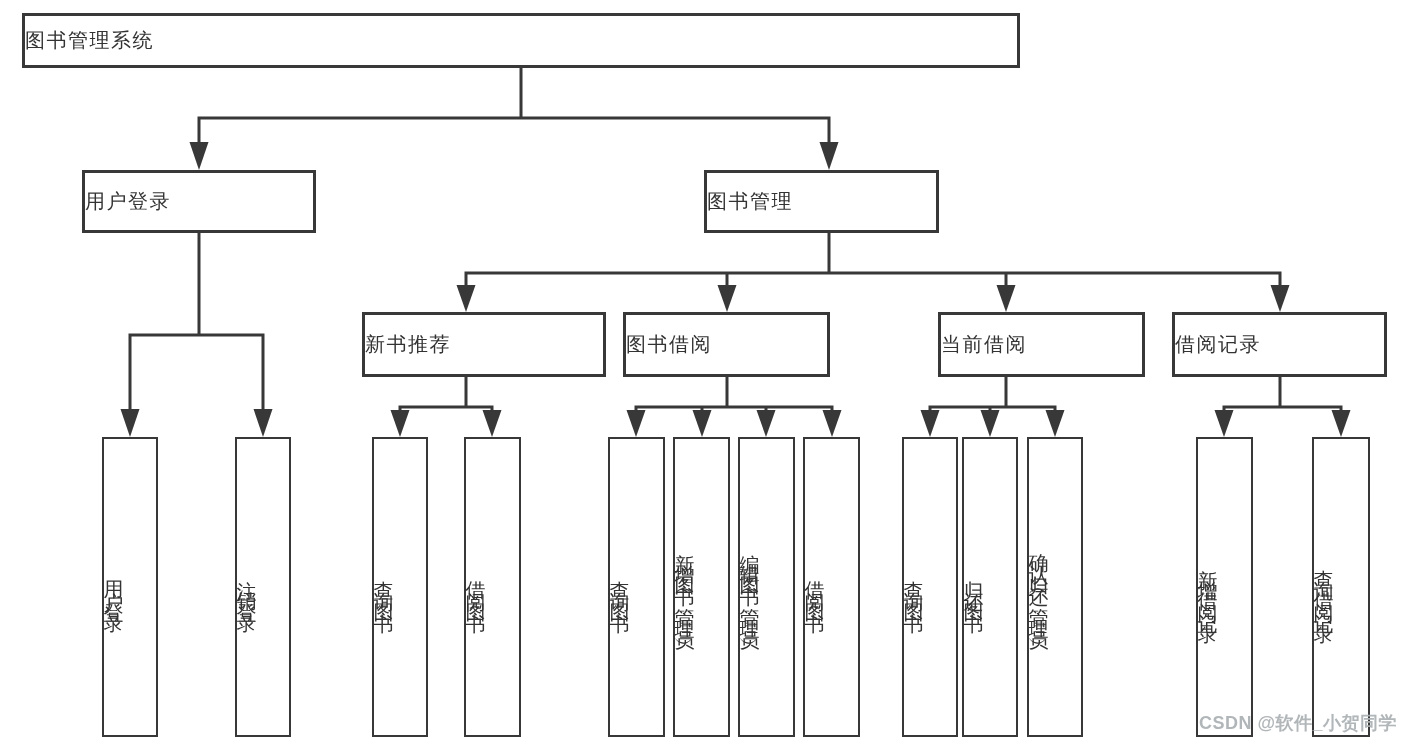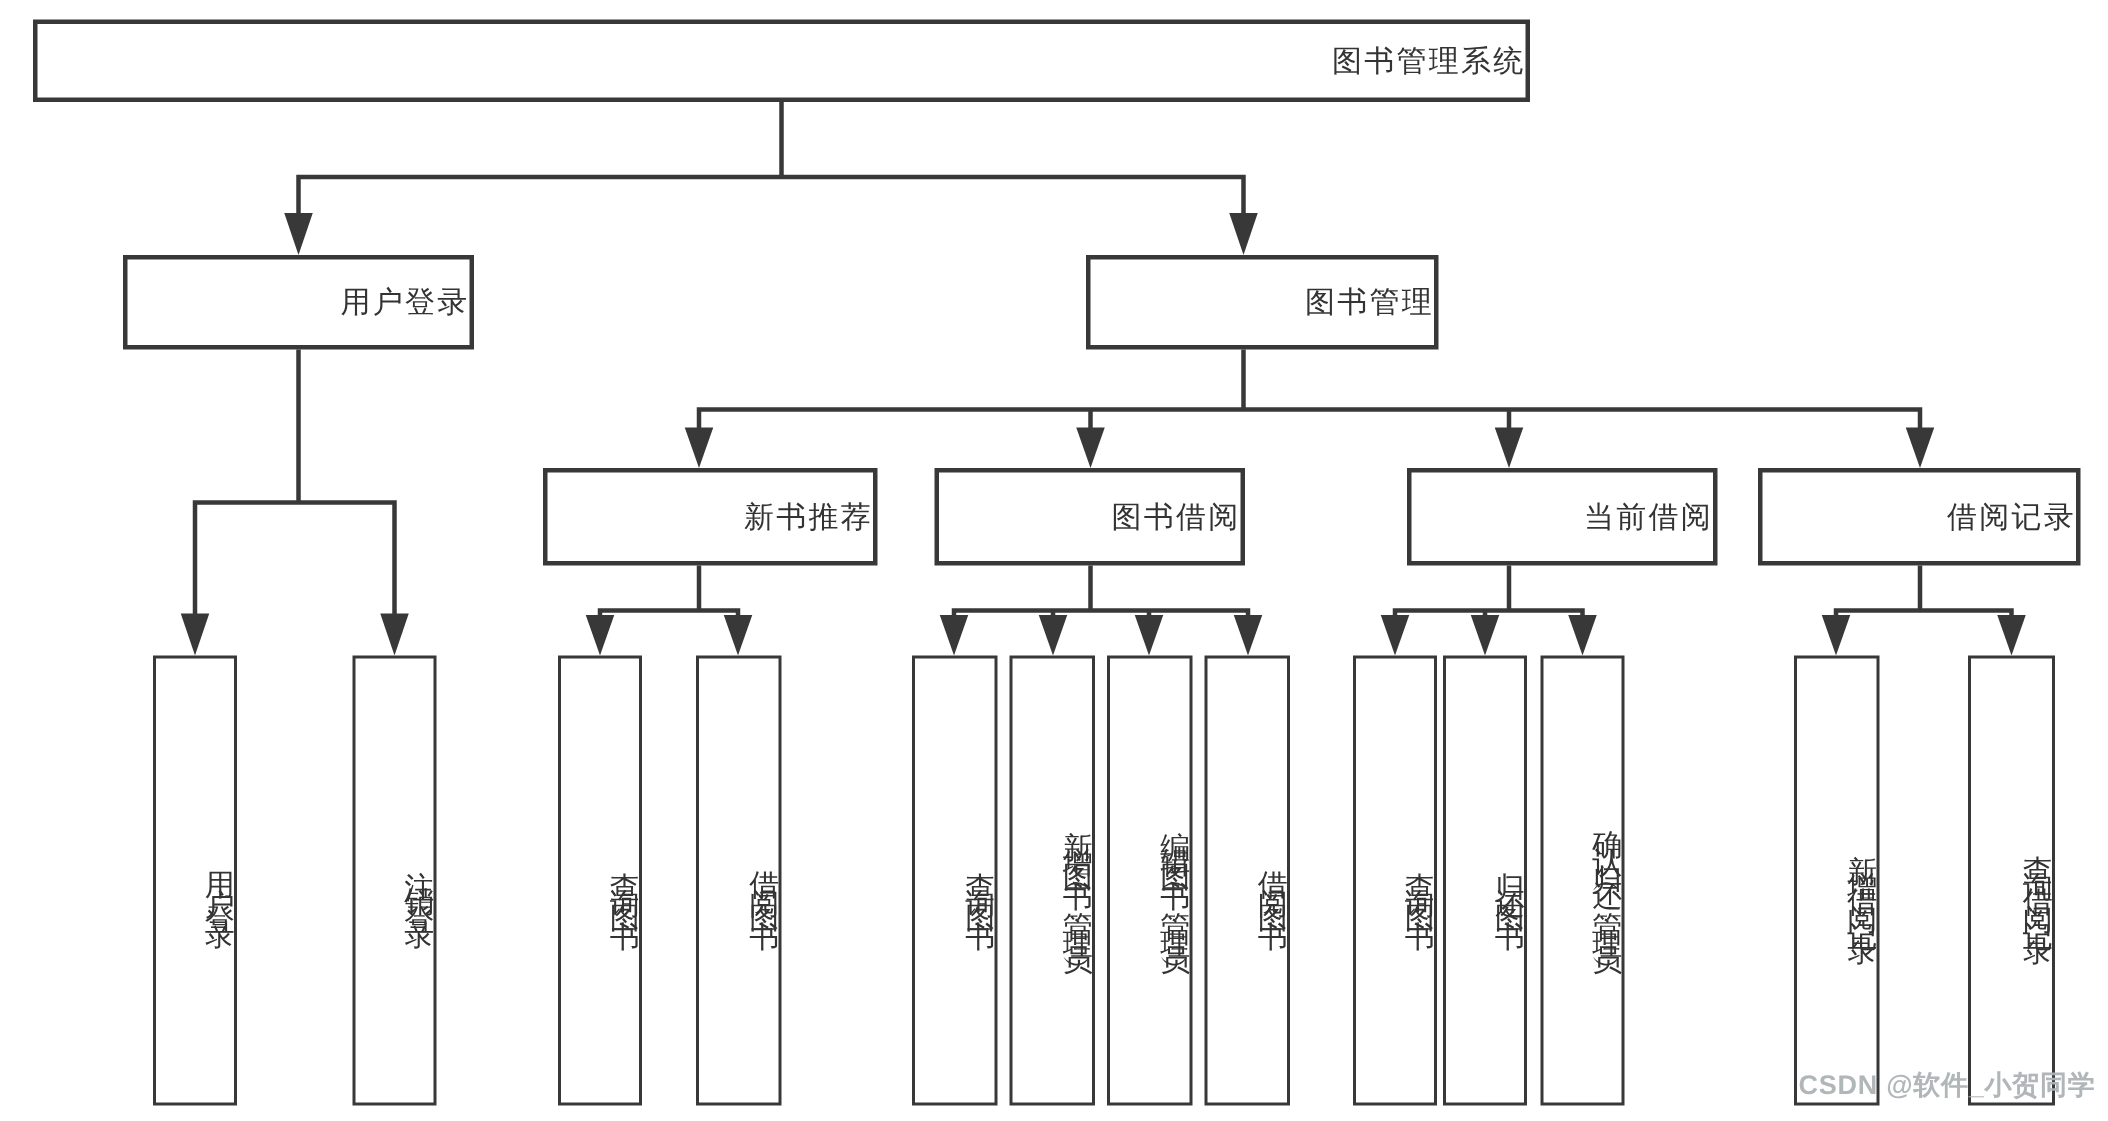--- a/index.html
+++ b/index.html
@@ -16,21 +16,21 @@
     left: 0; top: 0;
     z-index: 1;
   }
   .node {
     position: absolute;
     box-sizing: border-box;
     background: #ffffff;
     border: 3px solid #383838;
     display: flex;
     align-items: center;
-    justify-content: flex-end;
+    justify-content: flex-start;
     z-index: 2;
   }
   .node .lbl {
     color: #333333;
     font-size: 20px;
     letter-spacing: 1.5px;
     white-space: nowrap;
   }
   .leaf { border-width: 2.5px; }
   .leaf .lbl {
@@ -97,25 +97,25 @@
     </g>
   </svg>
 
   <div class="node" style="left:22px; top:13px; width:998px; height:55px;">
     <span class="lbl">图书管理系统</span>
   </div>
 
   <div class="node" style="left:82px; top:170px; width:234px; height:63px;">
     <span class="lbl">用户登录</span>
   </div>
-  <div class="node" style="left:724px; top:170px; width:235px; height:63px;">
+  <div class="node" style="left:704px; top:170px; width:235px; height:63px;">
     <span class="lbl">图书管理</span>
   </div>
 
-  <div class="node" style="left:362px; top:312px; width:223px; height:65px;">
+  <div class="node" style="left:362px; top:312px; width:244px; height:65px;">
     <span class="lbl">新书推荐</span>
   </div>
   <div class="node" style="left:623px; top:312px; width:207px; height:65px;">
     <span class="lbl">图书借阅</span>
   </div>
   <div class="node" style="left:902px; top:312px; width:207px; height:65px;margin-left:36px;">
     <span class="lbl">当前借阅</span>
   </div>
   <div class="node" style="left:1172px; top:312px; width:215px; height:65px;">
     <span class="lbl">借阅记录</span>

